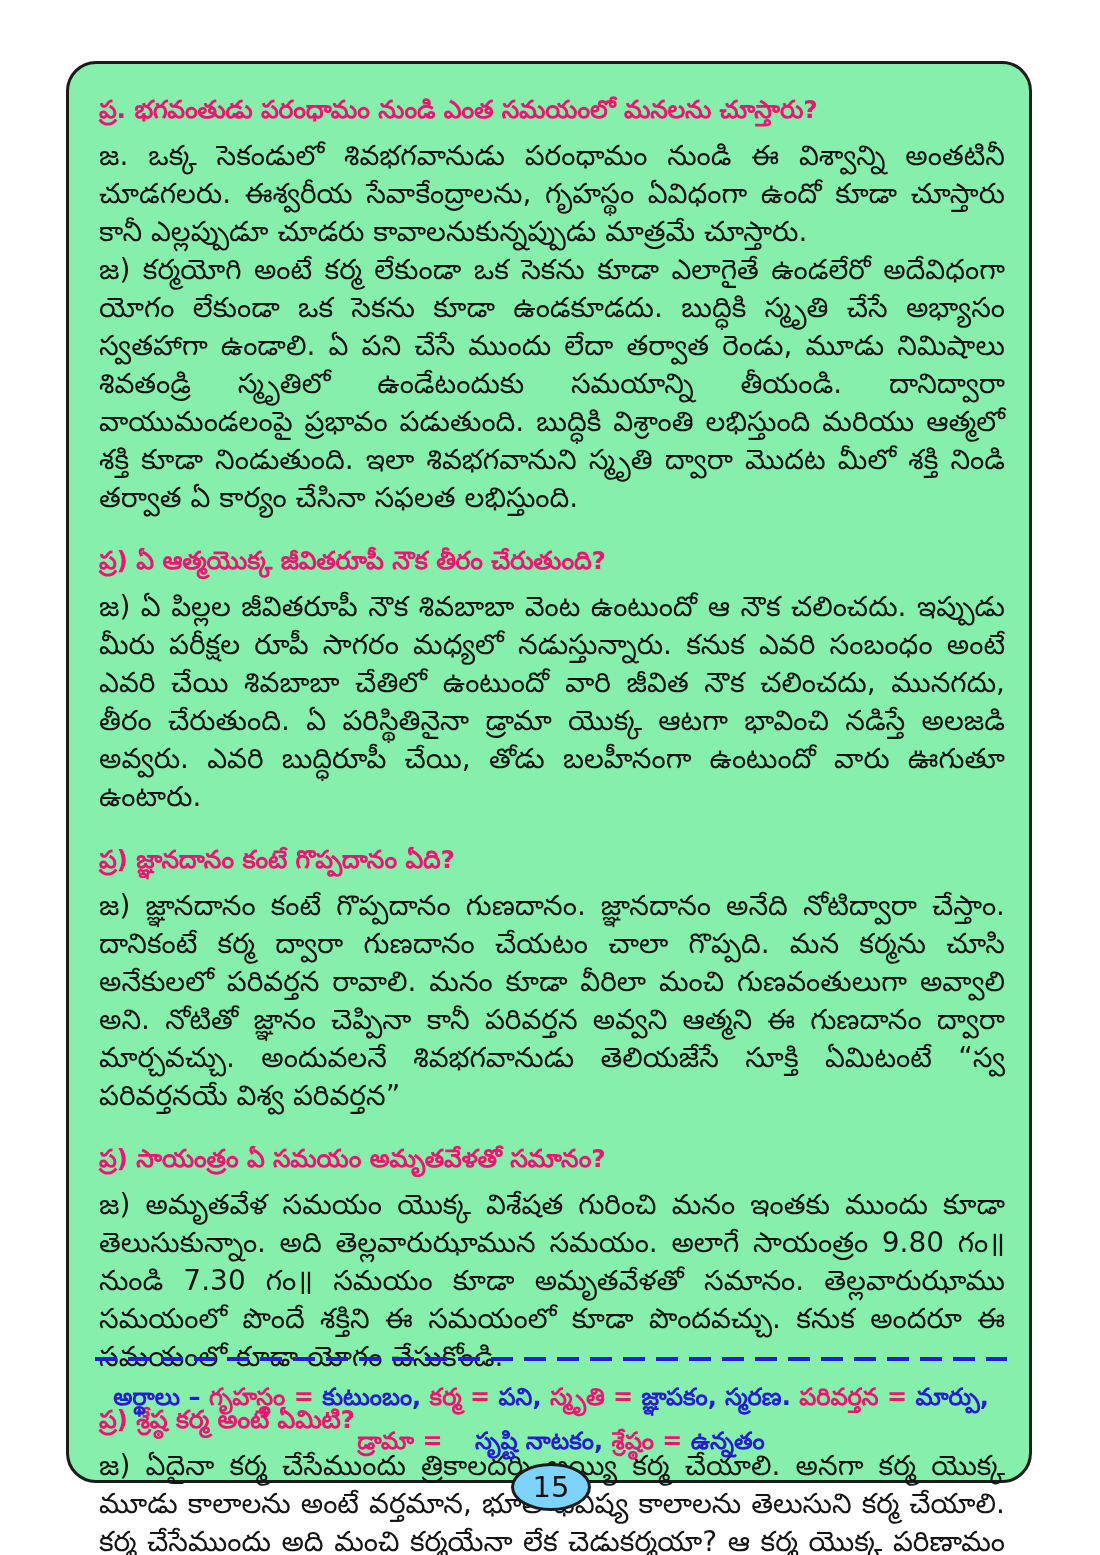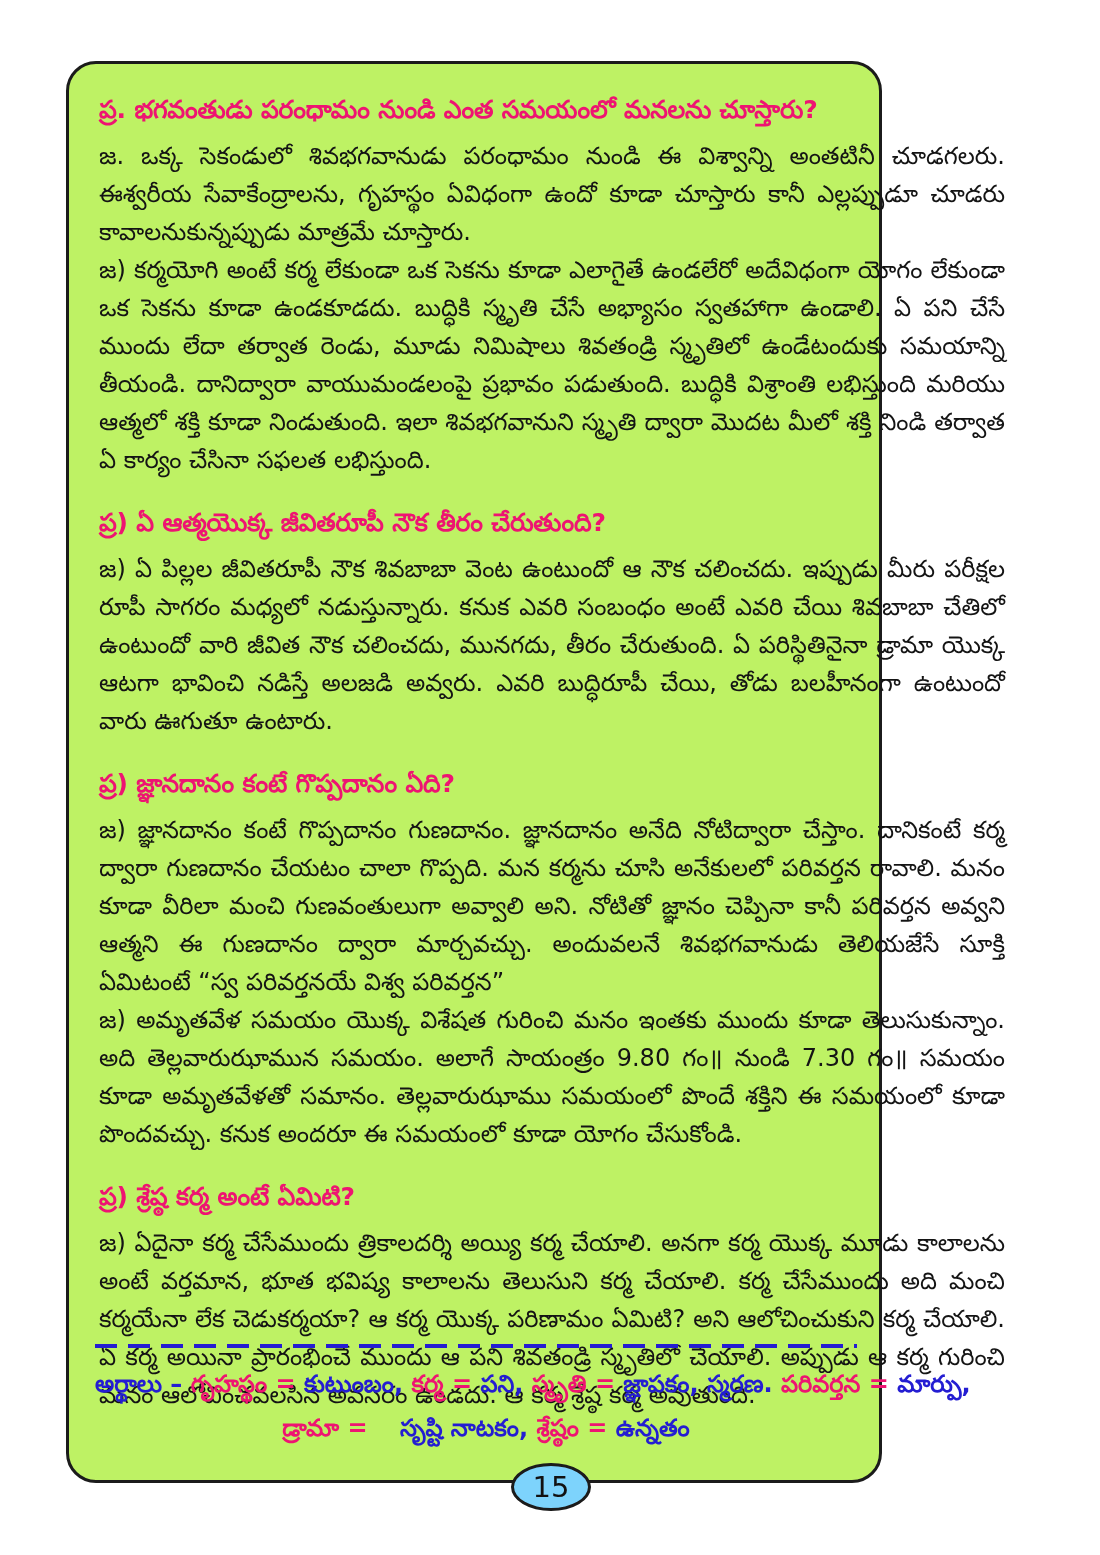--- a/index.html
+++ b/index.html
@@ -12,50 +12,50 @@
   body{
     width:1100px;height:1555px;
     background:#ffffff;
     font-family:"DejaVu Sans","Liberation Sans",sans-serif;
     position:relative;
     overflow:hidden;
   }
   .page-frame{
     position:absolute;
     left:66px;top:61px;
-    width:816px;height:1422px;
+    width:966px;height:1422px;
     border:3px solid var(--border-ink);
     border-radius:30px;
-    background:#bef264;
+    background:#86efac;
     box-sizing:border-box;
   }
   .content{
     position:absolute;
     left:30px;top:30px;
     width:906px;
   }
   .question{
     font-size:25px;
     font-weight:bold;
     color:var(--q-pink);
     letter-spacing:-0.2px;
     margin:28px 0 11px 0;
     line-height:32px;
   }
   .qa-block:first-child .question{margin-top:0;}
   .answer{
-    font-size:24px;
+    font-size:28px;
     color:var(--body-ink);
     line-height:38px;
     text-align:justify;
     margin:0;
   }
   .bottom-area{
     position:absolute;
-    left:26px;right:22px;bottom:30px;
+    left:26px;right:22px;bottom:17px;
   }
   .dashed-divider{
     height:4px;
     background:repeating-linear-gradient(90deg,
       var(--g-blue) 0 22px, transparent 22px 33px);
     margin-bottom:14px;
   }
   .glossary-line{
     text-align:center;
     font-size:24px;
@@ -97,20 +97,21 @@
       <h2 class="question">ప్ర) ఏ ఆత్మయొక్క జీవితరూపీ నౌక తీరం చేరుతుంది?</h2>
       <p class="answer">జ) ఏ పిల్లల జీవితరూపీ నౌక శివబాబా వెంట ఉంటుందో ఆ నౌక చలించదు. ఇప్పుడు మీరు పరీక్షల రూపీ సాగరం మధ్యలో నడుస్తున్నారు. కనుక ఎవరి సంబంధం అంటే ఎవరి చేయి శివబాబా చేతిలో ఉంటుందో వారి జీవిత నౌక చలించదు, మునగదు, తీరం చేరుతుంది. ఏ పరిస్థితినైనా డ్రామా యొక్క ఆటగా భావించి నడిస్తే అలజడి అవ్వరు. ఎవరి బుద్ధిరూపీ చేయి, తోడు బలహీనంగా ఉంటుందో వారు ఊగుతూ ఉంటారు.</p>
     </section>
 
     <section class="qa-block">
       <h2 class="question">ప్ర) జ్ఞానదానం కంటే గొప్పదానం ఏది?</h2>
       <p class="answer">జ) జ్ఞానదానం కంటే గొప్పదానం గుణదానం. జ్ఞానదానం అనేది నోటిద్వారా చేస్తాం. దానికంటే కర్మ ద్వారా గుణదానం చేయటం చాలా గొప్పది. మన కర్మను చూసి అనేకులలో పరివర్తన రావాలి. మనం కూడా వీరిలా మంచి గుణవంతులుగా అవ్వాలి అని. నోటితో జ్ఞానం చెప్పినా కానీ పరివర్తన అవ్వని ఆత్మని ఈ గుణదానం ద్వారా మార్చవచ్చు. అందువలనే శివభగవానుడు తెలియజేసే సూక్తి ఏమిటంటే “స్వ పరివర్తనయే విశ్వ పరివర్తన”</p>
     </section>
 
     <section class="qa-block">
+      <h2 class="question">ప్ర) సాయంత్రం ఏ సమయం అమృతవేళతో సమానం?</h2>
       <p class="answer">జ) అమృతవేళ సమయం యొక్క విశేషత గురించి మనం ఇంతకు ముందు కూడా తెలుసుకున్నాం. అది తెల్లవారుఝామున సమయం. అలాగే  సాయంత్రం 9.80 గం॥ నుండి 7.30 గం॥ సమయం కూడా అమృతవేళతో సమానం.  తెల్లవారుఝాము సమయంలో పొందే శక్తిని ఈ సమయంలో కూడా పొందవచ్చు. కనుక అందరూ ఈ సమయంలో కూడా యోగం చేసుకోండి.</p>
     </section>
 
     <section class="qa-block">
       <h2 class="question">ప్ర) శ్రేష్ఠ కర్మ అంటే ఏమిటి?</h2>
       <p class="answer">జ) ఏదైనా కర్మ చేసేముందు త్రికాలదర్శి అయ్యి కర్మ చేయాలి.  అనగా కర్మ యొక్క మూడు కాలాలను అంటే వర్తమాన, భూత భవిష్య కాలాలను తెలుసుని కర్మ చేయాలి. కర్మ చేసేముందు అది మంచి కర్మయేనా లేక చెడుకర్మయా? ఆ కర్మ యొక్క పరిణామం ఏమిటి? అని ఆలోచించుకుని కర్మ చేయాలి. ఏ కర్మ అయినా ప్రారంభించే ముందు ఆ పని శివతండ్రి స్మృతిలో చేయాలి. అప్పుడు ఆ కర్మ గురించి మనం ఆలోచించవలసిన అవసరం ఉండదు. ఆ కర్మ  శ్రేష్ఠ కర్మ అవుతుంది.</p>
     </section>
 
   </div>
 

